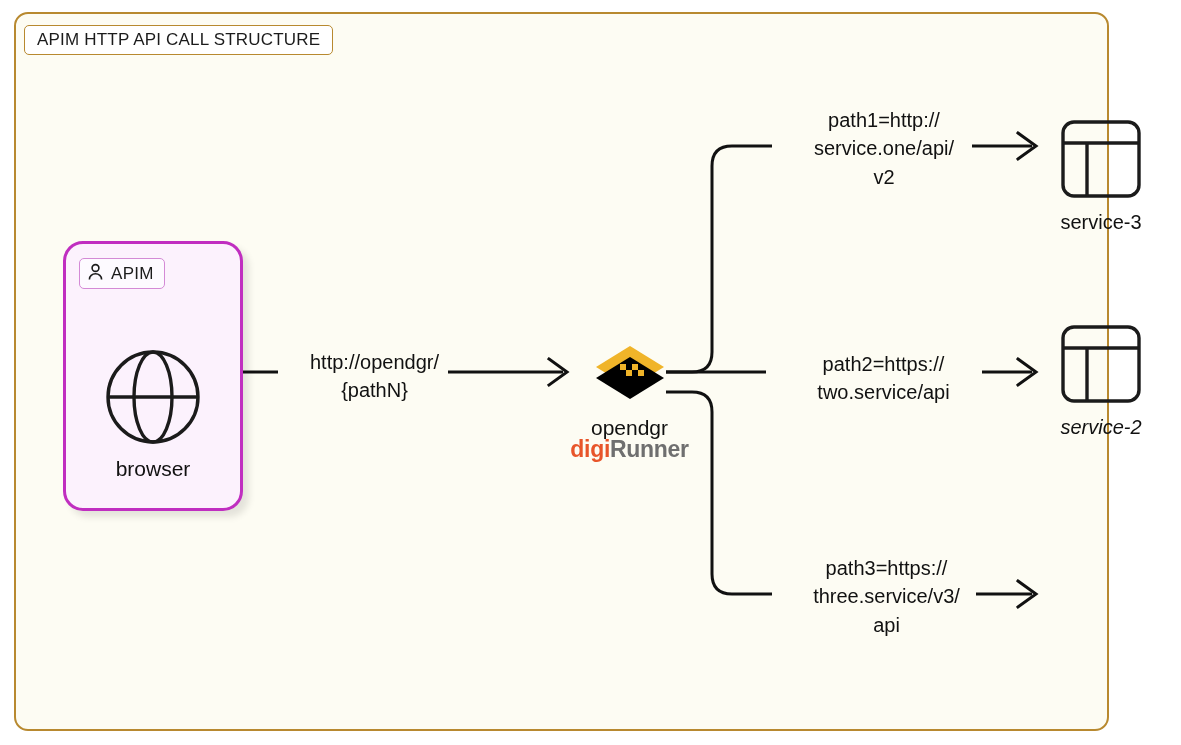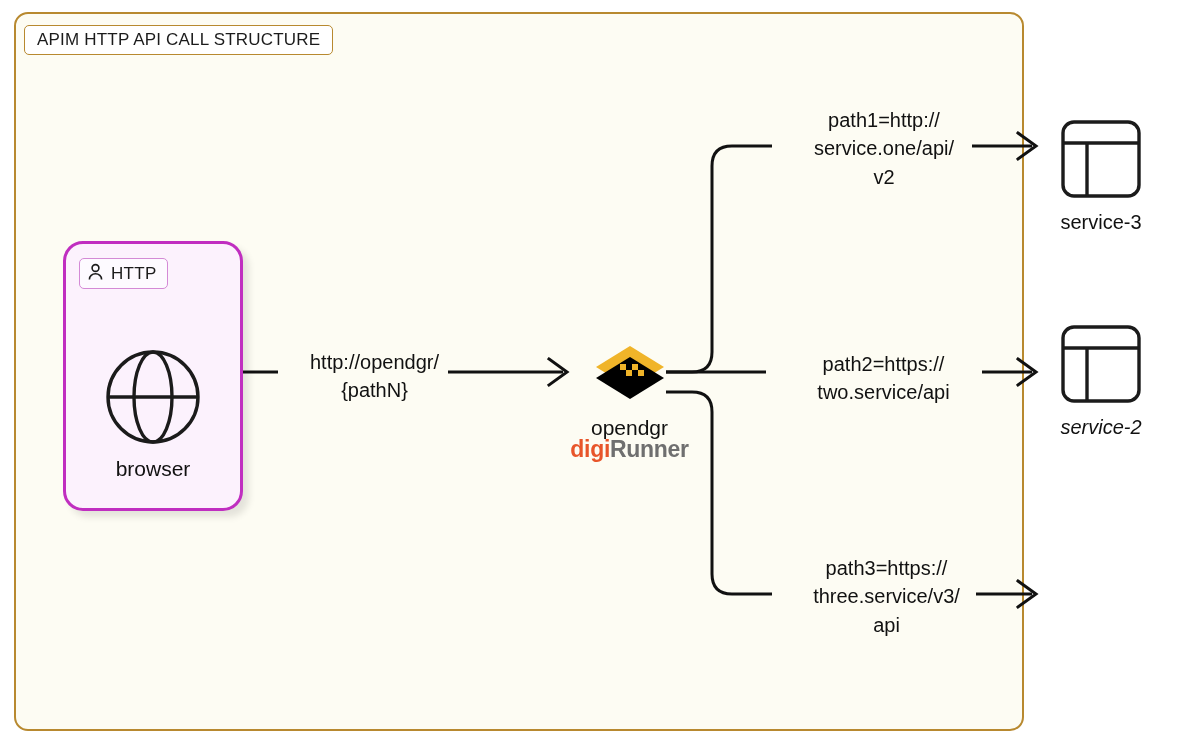--- a/index.html
+++ b/index.html
@@ -12,21 +12,21 @@
     height: 745px;
     font-family: "Liberation Sans", sans-serif;
     overflow: hidden;
   }
 
   
   #diagram-frame {
     position: absolute;
     left: 14px;
     top: 12px;
-    width: 1010px;
+    width: 1095px;
     height: 719px;
     box-sizing: border-box;
     background: #fdfcf3;
     border: 2px solid #b8892f;
     border-radius: 14px;
   }
 
   
   #title-chip {
     position: absolute;
@@ -193,21 +193,21 @@
   </svg>
 
   <div id="user-card">
     <div id="user-badge">
       <span>
         <svg width="17" height="18" viewBox="0 0 17 18">
           <circle cx="8.5" cy="5" r="3.4" fill="none" stroke="#1b1b1b" stroke-width="1.6"></circle>
           <path d="M 2.4,16.4 a 6.1,5.6 0 0 1 12.2,0" fill="none" stroke="#1b1b1b" stroke-width="1.6"></path>
         </svg>
       </span>
-      <span class="label">HTTP</span>
+      <span class="label">APIM</span>
     </div>
 
     <div class="browser-block">
       <span>
         <svg width="98" height="98" viewBox="0 0 98 98">
           <circle cx="49" cy="49" r="45" fill="none" stroke="#1b1b1b" stroke-width="3.4"></circle>
           <line x1="4" y1="49" x2="94" y2="49" stroke="#1b1b1b" stroke-width="3.4"></line>
           <ellipse cx="49" cy="49" rx="19" ry="45" fill="none" stroke="#1b1b1b" stroke-width="3.4"></ellipse>
         </svg>
       </span>

